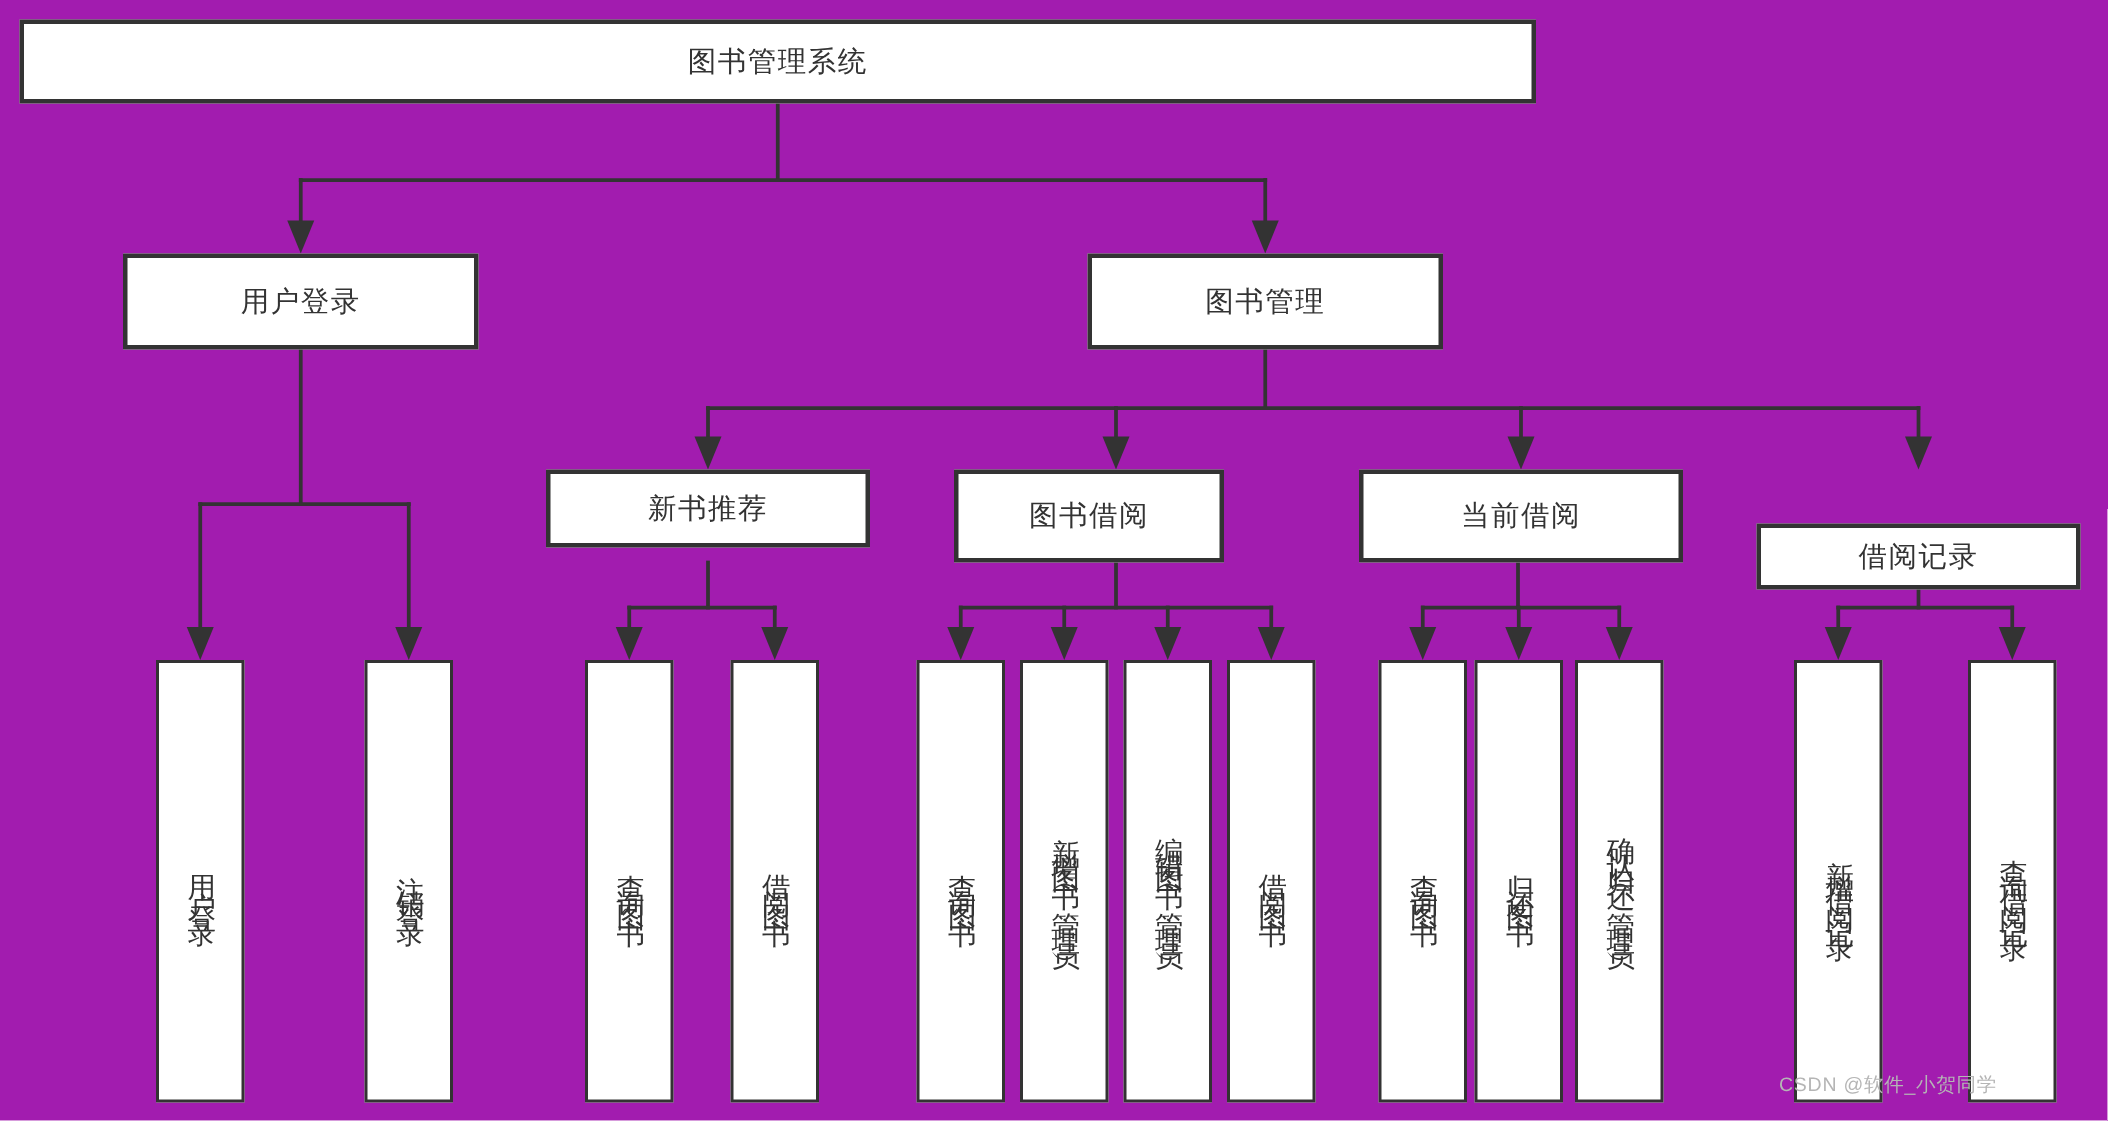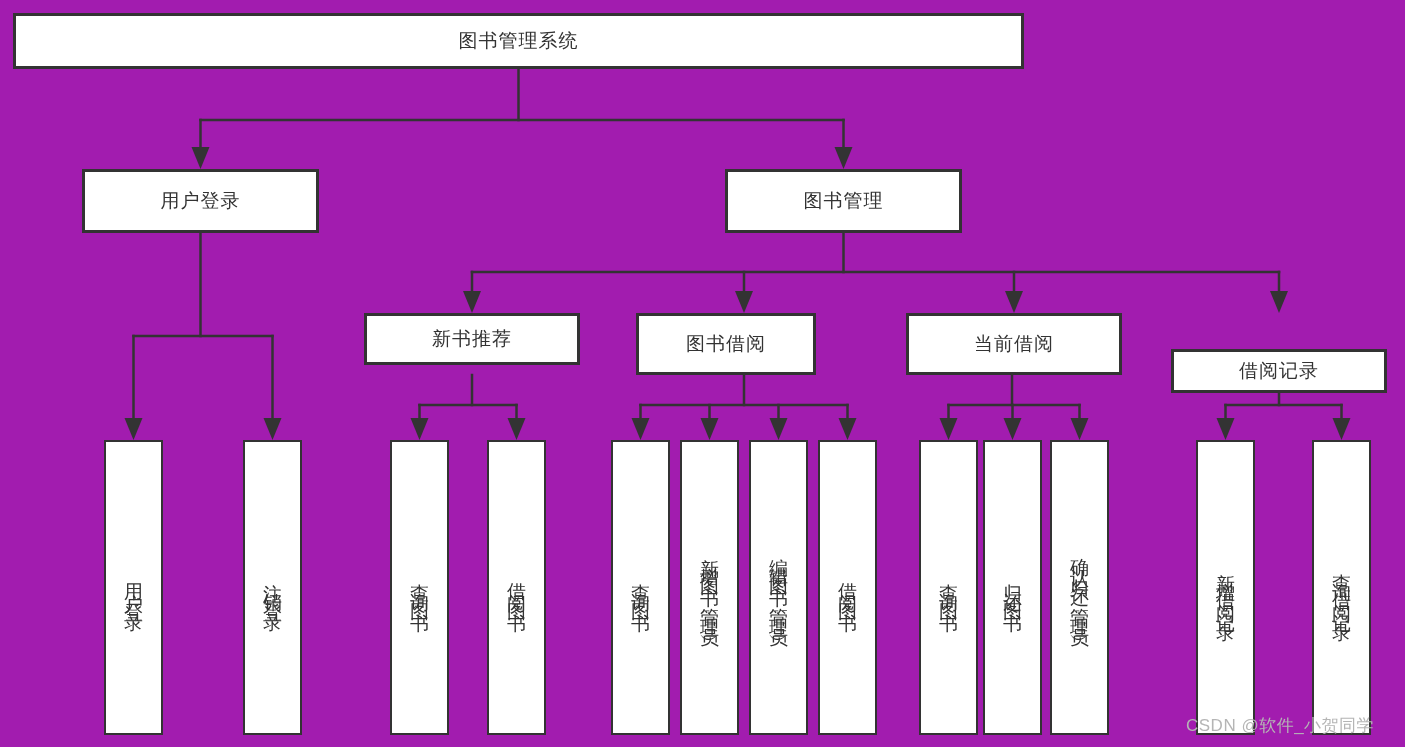--- a/index.html
+++ b/index.html
@@ -47,21 +47,21 @@
     border-width: 2px;
     writing-mode: vertical-rl;
     letter-spacing: 10px;
     font-size: 19px;
     white-space: normal;
   }
   .watermark {
     position: absolute;
     left: 1186px;
     top: 714px;
-    font-size: 17px;
+    font-size: 13px;
     letter-spacing: 0.5px;
     color: #b5b5b5;
     z-index: 5;
     white-space: nowrap;
   }
 </style>
 </head>
 <body>
 
 <div class="canvas">

